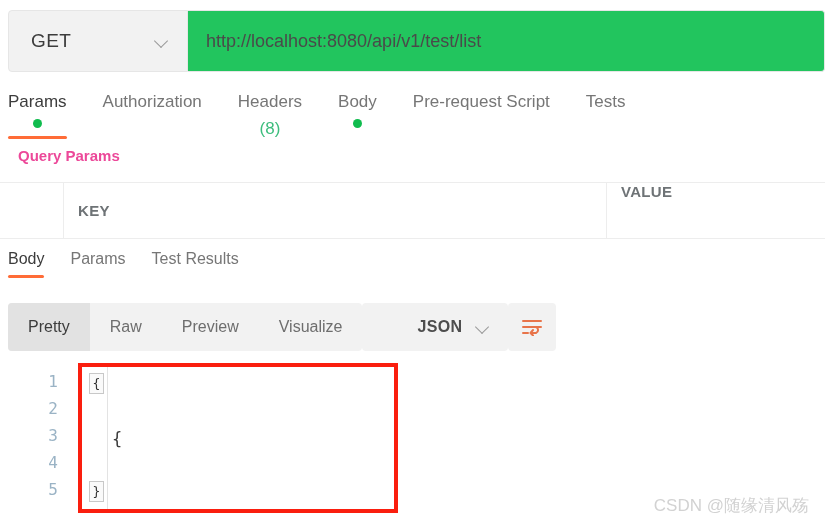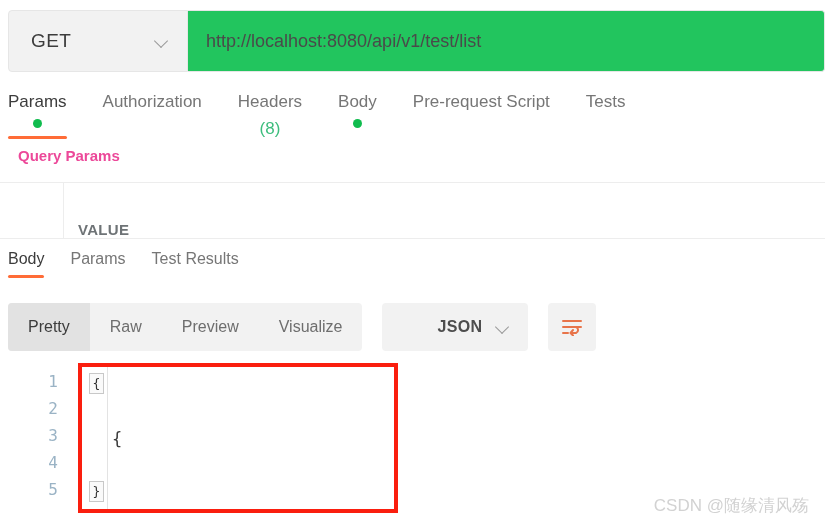--- a/index.html
+++ b/index.html
@@ -141,21 +141,21 @@
   .qp-key {
     width: 543px;
     border-right: 1px solid #ededed;
     display: flex;
     align-items: center;
     padding-left: 14px;
   }
   .qp-val {
     flex: 1;
     display: flex;
-    align-items: flex-end;
+    align-items: flex-start;
     padding-left: 14px;
   }
   .col-head {
     font-size: 15px;
     font-weight: bold;
     color: #6e7376;
     letter-spacing: .3px;
   }
 
   
@@ -188,21 +188,21 @@
   }
 
   
   .fmt-bar {
     position: absolute;
     left: 8px;
     top: 303px;
     height: 48px;
     display: flex;
     align-items: center;
-    gap: 20px;
+    gap: 0;
   }
   .fmt-group {
     height: 48px;
     background: #f2f2f2;
     border-radius: 4px;
     display: flex;
     align-items: stretch;
     overflow: hidden;
   }
   .fmt-item {
@@ -344,20 +344,23 @@
     </div>
     <div class="rtab">
       <span>Tests</span>
     </div>
   </div>
 
   <div class="qp-title">Query Params</div>
 
   <div class="qp-table">
     <div class="qp-check"></div>
+    <div class="qp-key">
+      <span class="col-head">KEY</span>
+    </div>
     <div class="qp-val">
       <span class="col-head">VALUE</span>
     </div>
   </div>
 
   <div class="res-tabs">
     <div class="restab active" style="margin-left:8px">
       <span>Body</span>
     </div>
     <div class="restab">

